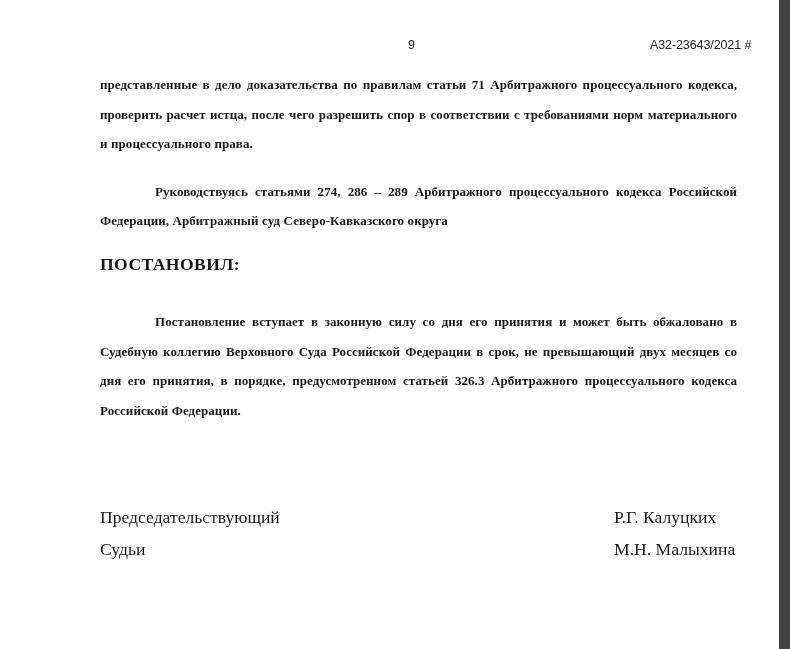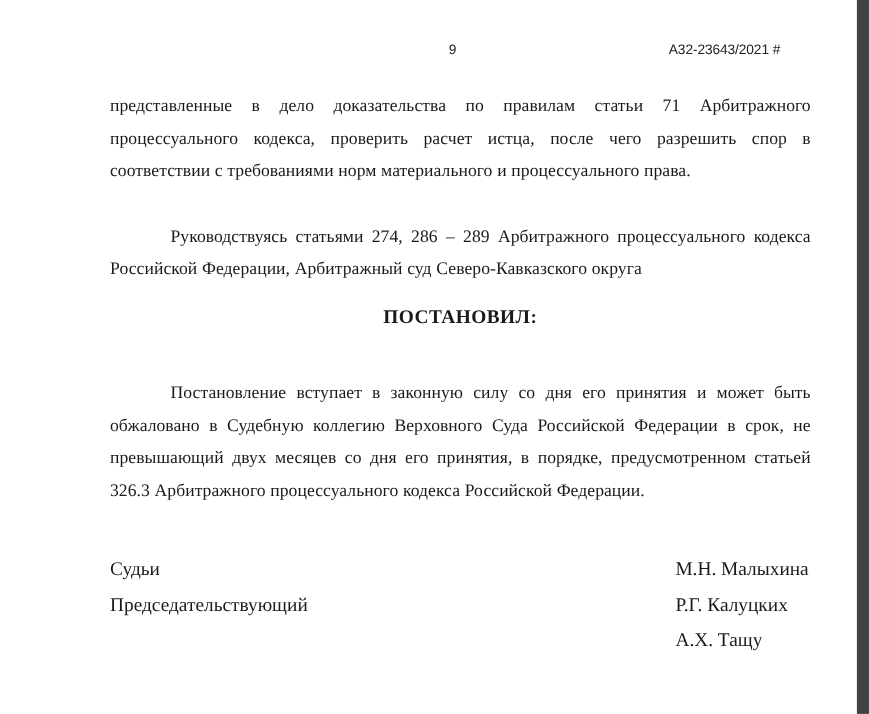--- a/index.html
+++ b/index.html
@@ -47,58 +47,58 @@
     color: #222224;
   }
   .header-page-number {
     position: absolute;
     left: 408px;
     top: 0;
     letter-spacing: 0px;
   }
   .header-case-number {
     position: absolute;
-    left: 608px;
+    left: 650px;
     top: 0;
     letter-spacing: -0.1px;
     white-space: nowrap;
   }
 
   
   .body-block {
     position: absolute;
     left: 100px;
     top: 66px;
     width: 637px;
   }
 
   p.para {
-    margin: 16px 0 0 0;
-    font-size: 16px;
+    margin: 4px 0 0 0;
+    font-size: 13px;
     line-height: 29.5px;
     text-align: justify;
     text-align-last: left;
     text-justify: inter-word;
     letter-spacing: 0.05px;
     word-spacing: 0.2px;
+    font-weight: bold;
   }
 
   p.para.indent {
     text-indent: 55px;
   }
 
   .gap-sm { height: 10px; }
   .gap-md { height: 14px; }
 
   h2.ruling-heading {
     margin: 0;
     font-size: 17.6px;
     line-height: 29.5px;
     font-weight: bold;
-    text-align: center;
     letter-spacing: 0.4px;
   }
 
   
   .signature-block {
     position: absolute;
     left: 100px;
     top: 506px;
     width: 637px;
   }
@@ -147,31 +147,27 @@
 
     <div class="gap-sm"></div>
 
     <p class="para indent">Постановление вступает в законную силу со дня его принятия и может быть обжаловано в Судебную коллегию Верховного Суда Российской Федерации в срок, не превышающий двух месяцев со дня его принятия, в порядке, предусмотренном статьей 326.3 Арбитражного процессуального кодекса Российской Федерации.</p>
 
   </div>
 
   <div class="signature-block">
 
     <div class="sig-row">
-      <span class="sig-role">Судьи</span>
-      <span class="sig-name">М.Н. Малыхина</span>
-    </div>
-
-    <div class="sig-row">
       <span class="sig-role">Председательствующий</span>
       <span class="sig-name">Р.Г. Калуцких</span>
     </div>
 
     <div class="sig-row">
-      <span class="sig-role"></span>
-      <span class="sig-name">А.Х. Тащу</span>
+      <span class="sig-role">Судьи</span>
+      <span class="sig-name">М.Н. Малыхина</span>
     </div>
+
 
   </div>
 
 </div>
 
 <div class="right-edge-strip"></div>
 
 </body></html>

